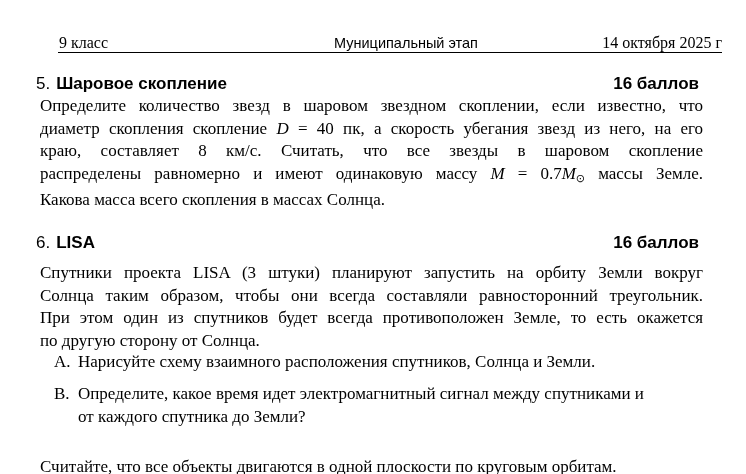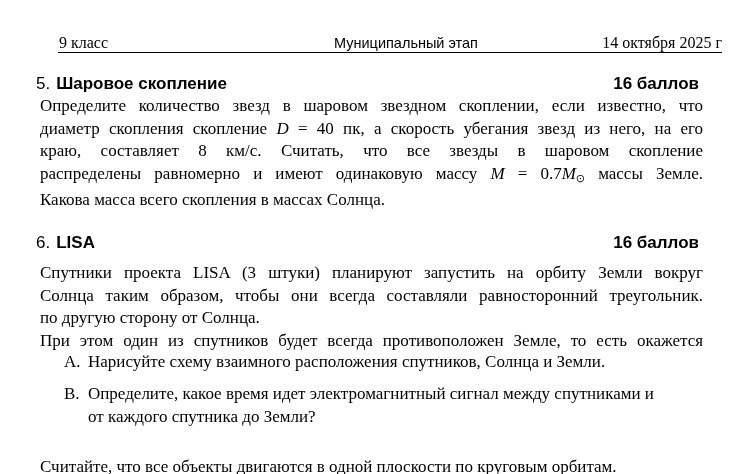--- a/index.html
+++ b/index.html
@@ -25,21 +25,21 @@
       position: absolute; left: 40px; width: 663px;
       font-family: "Liberation Serif", serif; font-size: 17px; line-height: 22.6px;
       text-align: justify;
     }
     .para .line { display: block; white-space: nowrap; }
     .para .line.just { text-align: justify; text-align-last: justify; white-space: normal; }
     .it { font-style: italic; }
     .sun { font-size: 11px; vertical-align: -3px; font-style: normal; }
 
     .item {
-      position: absolute; left: 64px; width: 640px;
+      position: absolute; left: 54px; width: 640px;
       font-family: "Liberation Serif", serif; font-size: 17px; line-height: 22.6px;
     }
     .item .lbl { display: inline-block; width: 24px; }
     .item .cont { display: block; padding-left: 24px; }
   </style>
 </head>
 <body>
 
 <div class="header">
   <span class="h-left">9 класс</span>
@@ -61,22 +61,22 @@
 </div>
 
 <div class="task-title" style="top:232px;">
   <span class="num">6.</span><span class="name">LISA</span>
   <span class="points">16 баллов</span>
 </div>
 
 <div class="para" style="top:254px;margin-top:8px;">
   <span class="line just">Спутники проекта LISA (3 штуки) планируют запустить на орбиту Земли вокруг</span>
   <span class="line just">Солнца таким образом, чтобы они всегда составляли равносторонний треугольник.</span>
+  <span class="line just">При этом один из спутников будет всегда противоположен Земле, то есть окажется</span>
   <span class="line">по другую сторону от Солнца.</span>
-  <span class="line just">При этом один из спутников будет всегда противоположен Земле, то есть окажется</span>
 </div>
 
 <div class="item" style="top:351px;">
   <span class="lbl">A.</span><span>Нарисуйте схему взаимного расположения спутников, Солнца и Земли.</span>
 </div>
 
 <div class="item" style="top:383px;">
   <span class="lbl">B.</span><span>Определите, какое время идет электромагнитный сигнал между спутниками и</span>
   <span class="cont">от каждого спутника до Земли?</span>
 </div>

